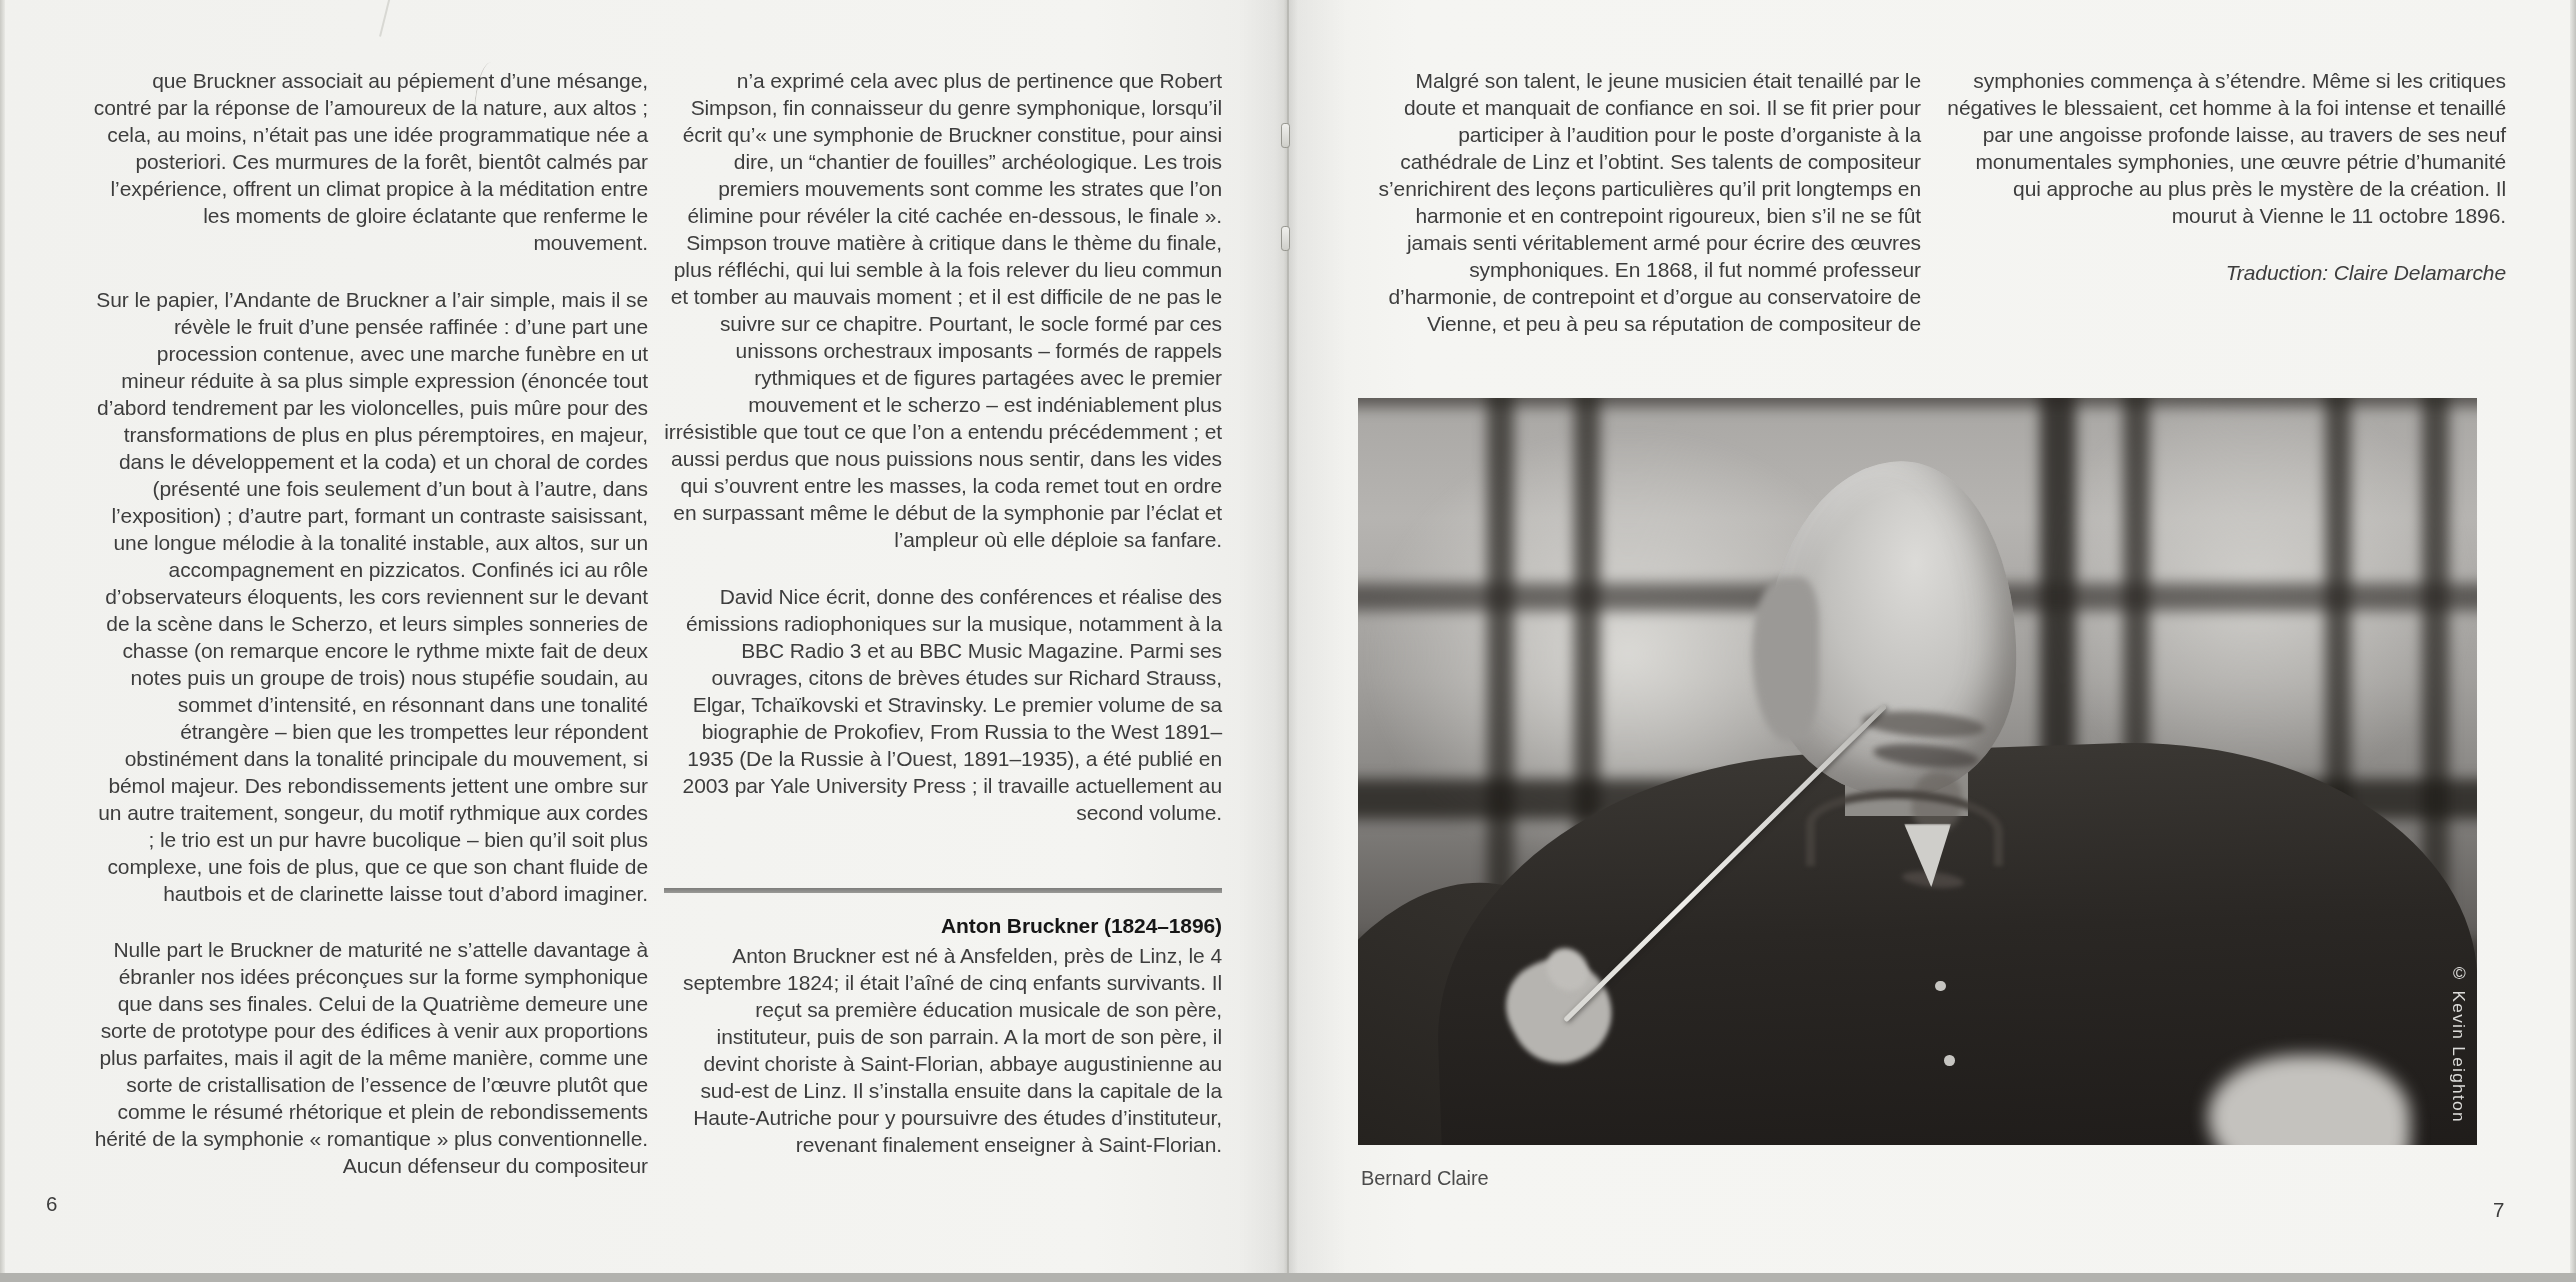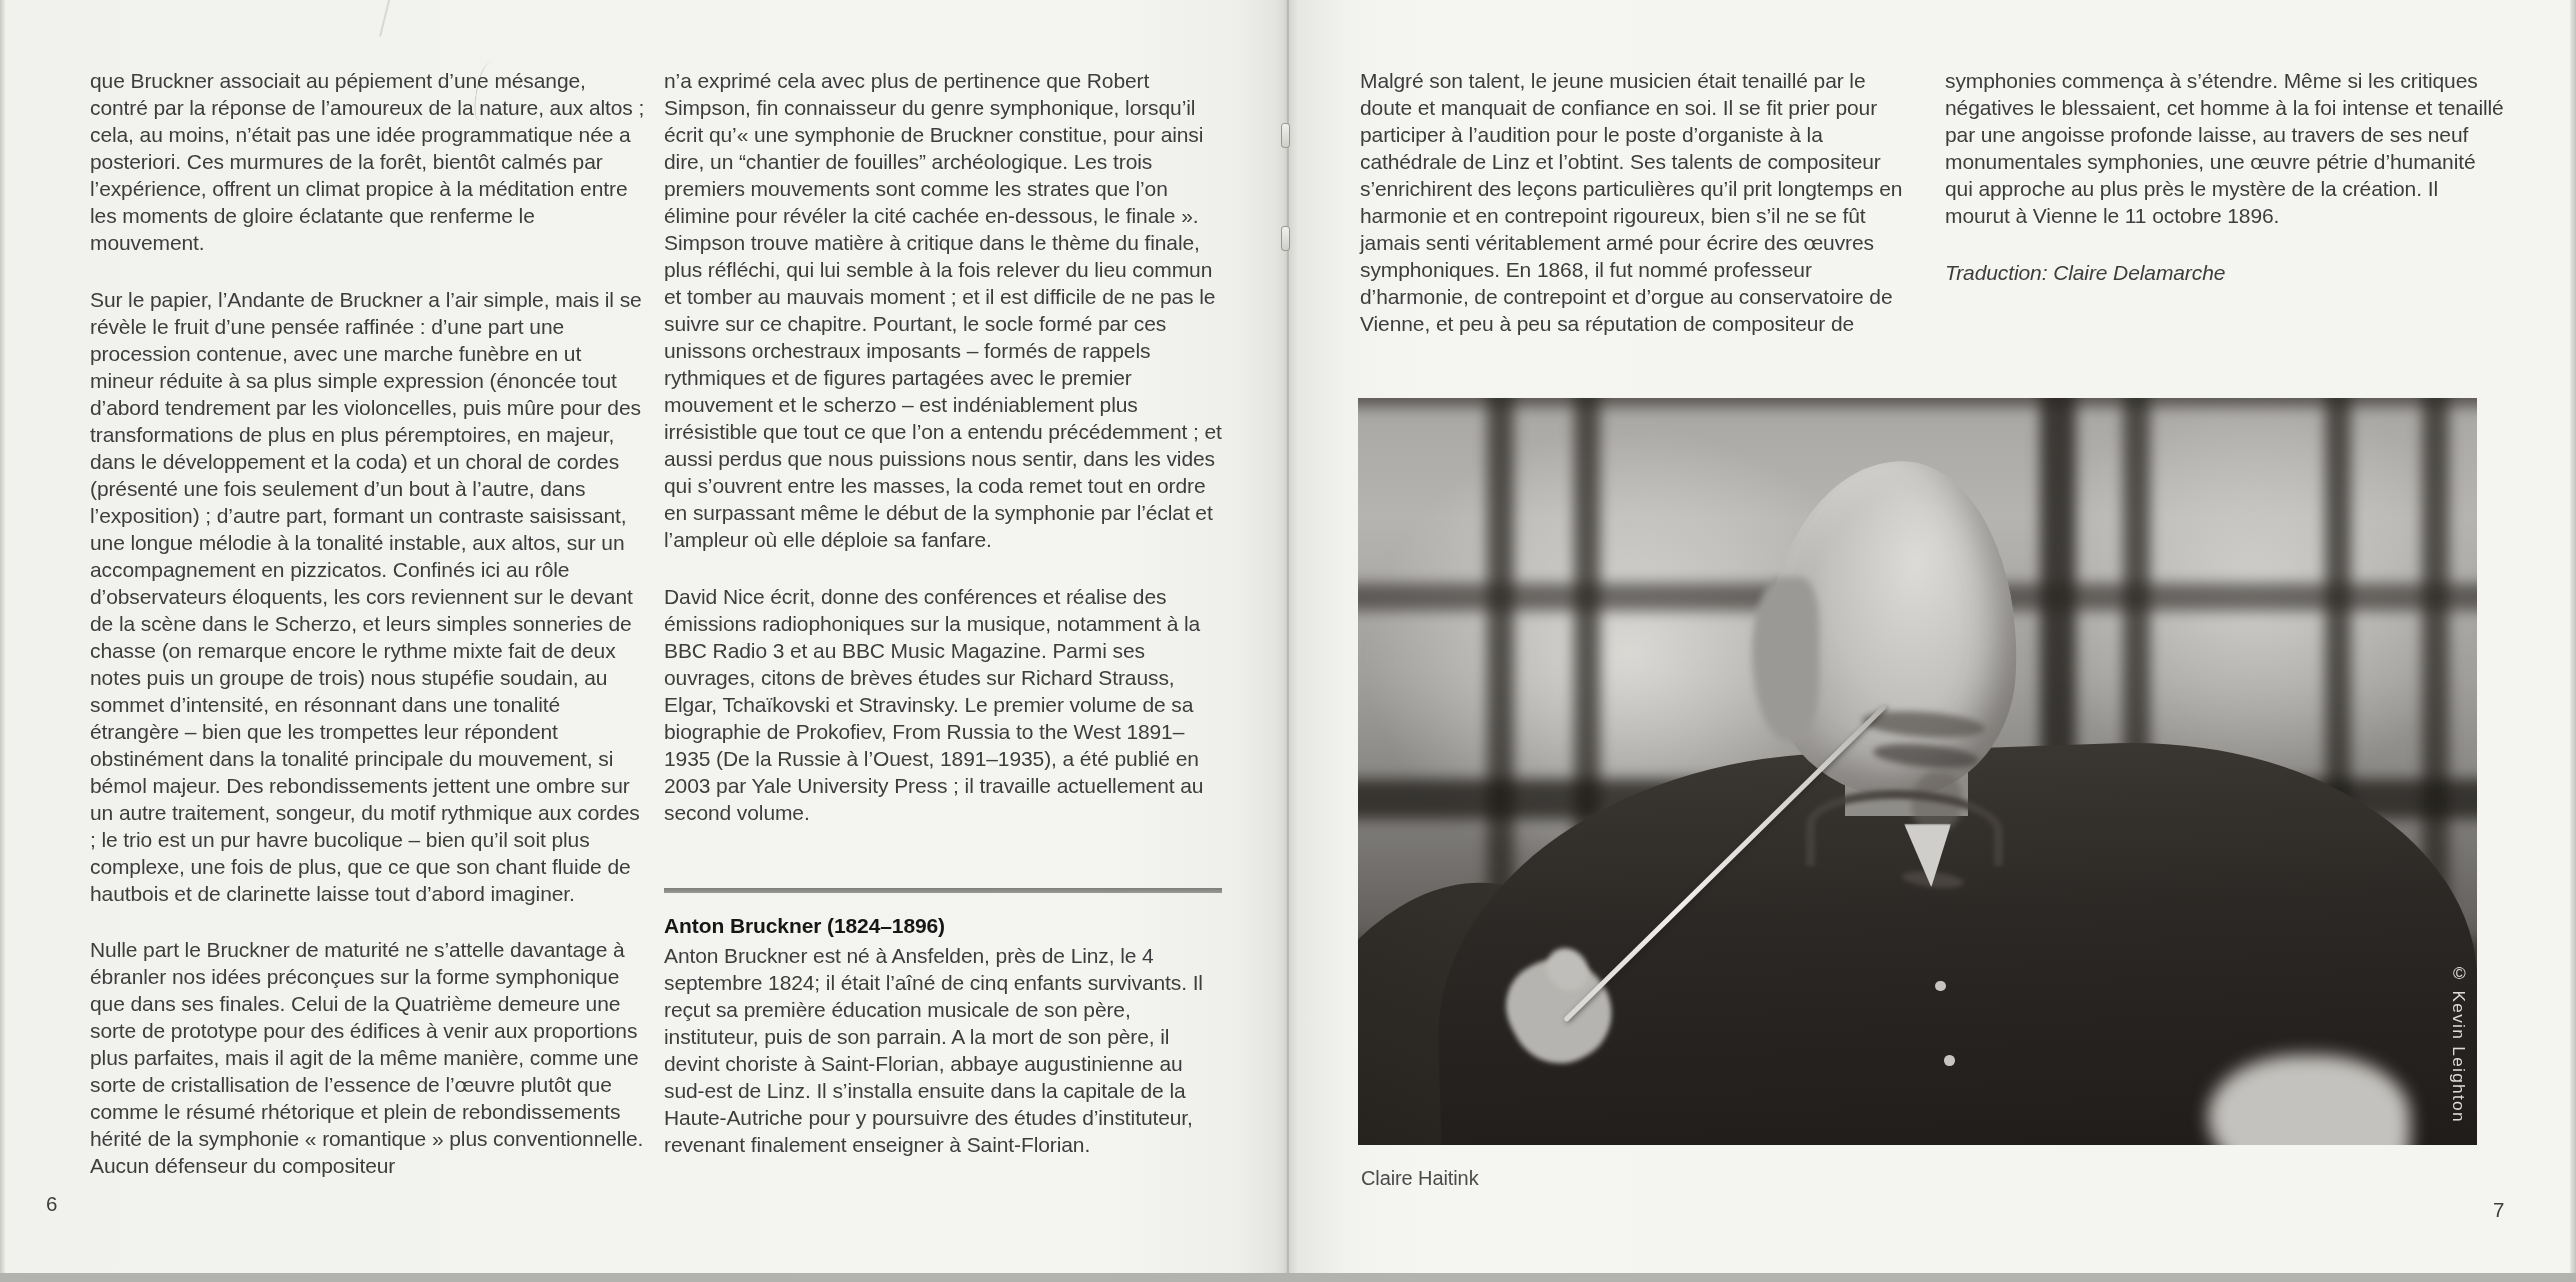--- a/index.html
+++ b/index.html
@@ -1,17 +1,17 @@
 <!DOCTYPE html>
 <html style="font-size:10.3px"><head>
 <meta charset="utf-8">
 <style>
   html,body{margin:0;padding:0;background:#ffffff;}
   .spread{position:relative;width:2576px;height:1283px;background:#f4f4f1;overflow:hidden;
-          font-family:"Liberation Sans","DejaVu Sans",sans-serif;color:#3d3d3d;}
+          font-family:"Liberation Sans","DejaVu Sans",sans-serif;color:#3d3d3d;text-align:right;}
   
   .page-tint-left{position:absolute;left:0;top:0;width:1288px;height:1283px;
     background:linear-gradient(90deg,#f1f1ee 0%,#f4f4f1 85%,#ededea 99%,#e2e2de 100%);}
   .page-tint-right{position:absolute;left:1288px;top:0;width:1288px;height:1283px;
     background:linear-gradient(90deg,#efefec 0%,#f5f5f2 10%,#f4f4f1 100%);}
   .gutter-shadow{position:absolute;left:1238px;top:0;width:109px;height:1283px;
     background:linear-gradient(90deg,rgba(0,0,0,0) 0%,rgba(0,0,0,0.05) 42%,rgba(60,60,55,0.16) 46%,rgba(0,0,0,0.04) 55%,rgba(0,0,0,0) 100%);}
   .gutter-line{position:absolute;left:1287px;top:0;width:1.9px;height:1283px;background:#b9b9b4;}
   .staple{position:absolute;left:1281px;width:7px;height:23px;background:linear-gradient(180deg,#efefec,#cfcfca);
     border:1.3px solid #96968f;border-radius:3.2px;}
@@ -161,21 +161,21 @@
       <div class="shirt-v"></div>
       <div class="button"></div>
       <div class="button button2"></div>
       <div class="hand-left"></div>
       <div class="thumb"></div>
       <div class="baton"></div>
       <div class="hand-right"></div>
     </div>
     <div class="ph-credit">© Kevin Leighton</div>
   </div>
-  <div class="caption">Claire Haitink</div>
+  <div class="caption">Bernard Claire</div>
 
   <div class="pagenum" id="pn6">6</div>
   <div class="pagenum" id="pn7">7</div>
 
   <div class="edge-left"></div>
   <div class="edge-right"></div>
   <div class="edge-bottom"></div>
 </div>
 
 

